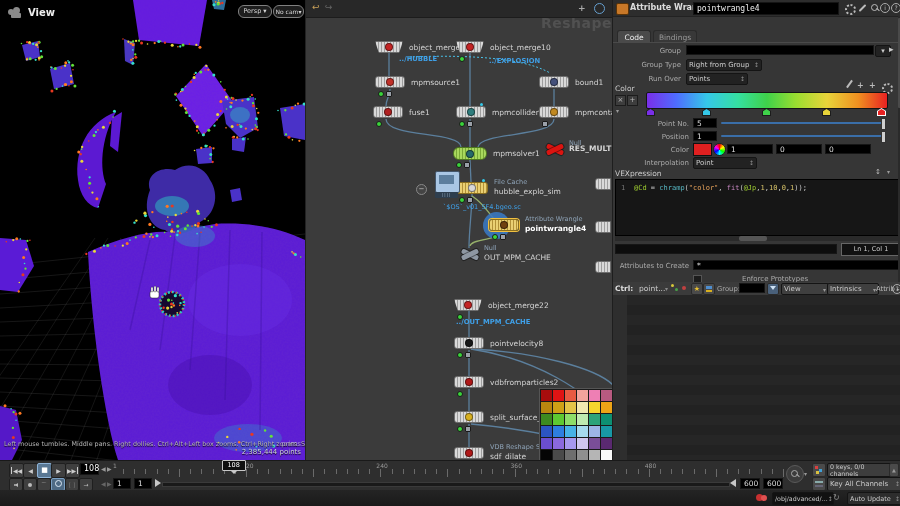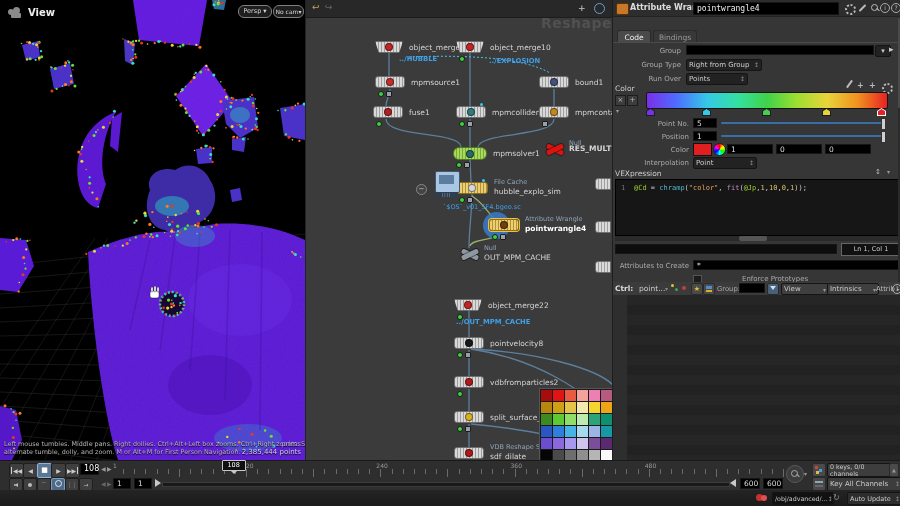--- a/index.html
+++ b/index.html
@@ -519,21 +519,20 @@
       <i style="left:3px;top:7px;width:10px;height:5px;border-radius:1px;"></i>
     </div>
     <div id="vp-title" class="p">View</div>
     <div class="pill p" style="left:238px;width:32px;">
       <span>Persp</span> <span>▾</span>
     </div>
     <div class="pill p" style="left:273px;width:29px;font-size:6px;">
       <span>No cam</span><span>▾</span>
     </div>
     <div class="help p" style="bottom:12px;">Left mouse tumbles. Middle pans. Right dollies. Ctrl+Alt+Left box zooms. Ctrl+Right zooms. Spacebar-Ctrl-Left tilts. Hold Shift in</div>
-    <div class="help p" style="bottom:4px;">alternate tumble, dolly, and zoom. M or Alt+M for First Person Navigation.</div>
     <div id="vp-counts" class="p">
       <div style="opacity:.7;">prims</div>
       <div>2,385,444 points</div>
     </div>
   </div>
 
   <div id="netpane" class="p">
     <div id="watermark" class="p">Reshape</div>
     <svg class="p" id="wires" width="307" height="460" style="left:0;top:0;">
       <g stroke="#5f87a8" stroke-width="1.3" fill="none" opacity="0.9">

